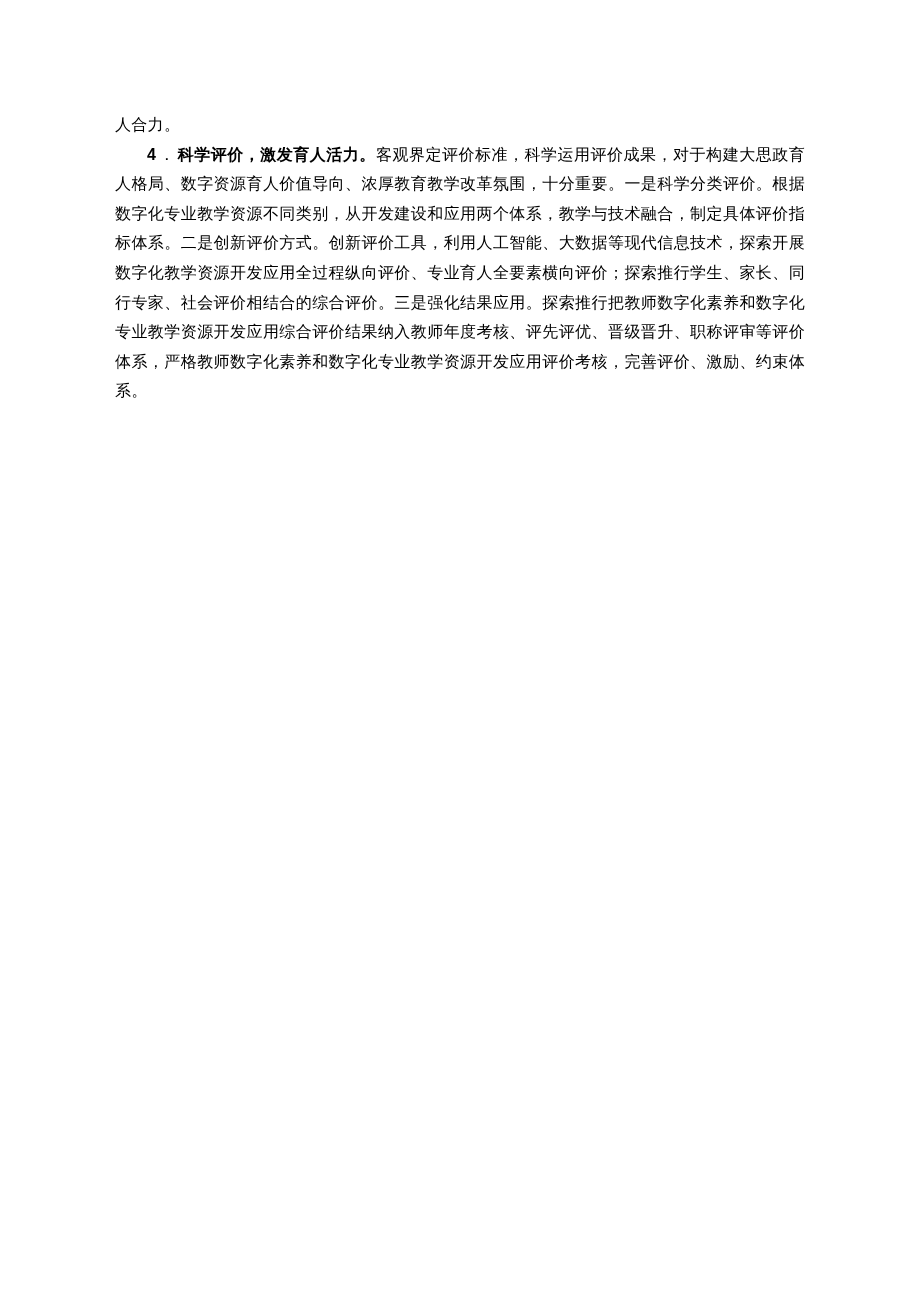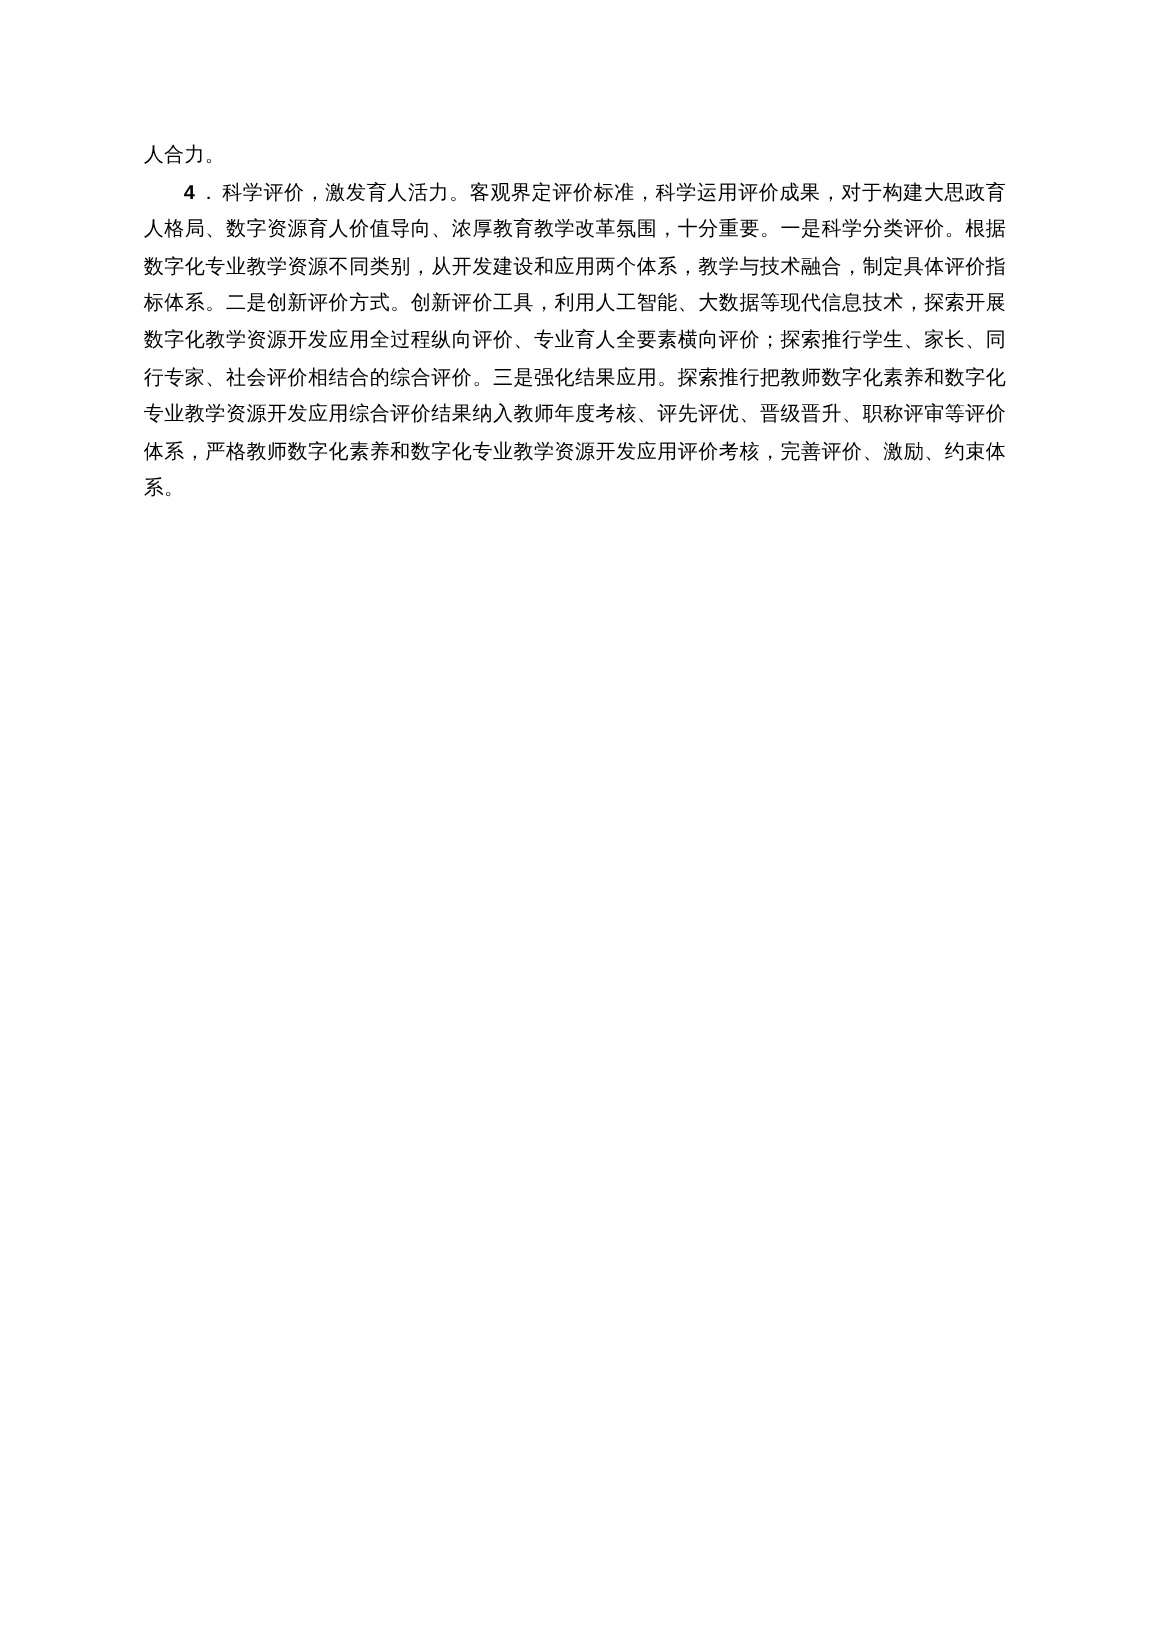--- a/index.html
+++ b/index.html
@@ -35,21 +35,21 @@
     }
     .num {
       font-family: Arial, "Helvetica Neue", sans-serif;
       font-weight: bold;
     }
     .period {
       padding: 0 0.15em;
     }
     .bold {
       font-family: "SimHei", "黑体", sans-serif;
-      font-weight: normal;
+      font-weight: bold;
     }
   </style>
 </head>
 <body>
 
 <div class="content">
   <span class="continuation">人合力。</span>
   <span class="paragraph">
     <span class="indent"></span><span class="num">4</span><span class="period">．</span><span class="bold">科学评价，激发育人活力。</span><span>客观界定评价标准，科学运用评价成果，对于构建大思政育人格局、数字资源育人价值导向、浓厚教育教学改革氛围，十分重要。一是科学分类评价。根据数字化专业教学资源不同类别，从开发建设和应用两个体系，教学与技术融合，制定具体评价指标体系。二是创新评价方式。创新评价工具，利用人工智能、大数据等现代信息技术，探索开展数字化教学资源开发应用全过程纵向评价、专业育人全要素横向评价；探索推行学生、家长、同行专家、社会评价相结合的综合评价。三是强化结果应用。探索推行把教师数字化素养和数字化专业教学资源开发应用综合评价结果纳入教师年度考核、评先评优、晋级晋升、职称评审等评价体系，严格教师数字化素养和数字化专业教学资源开发应用评价考核，完善评价、激励、约束体系。</span>
   </span>

